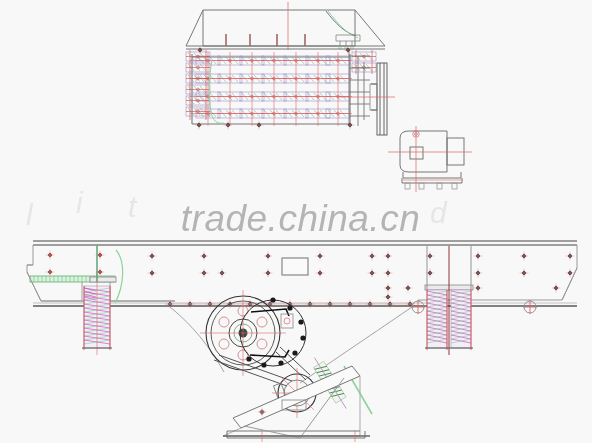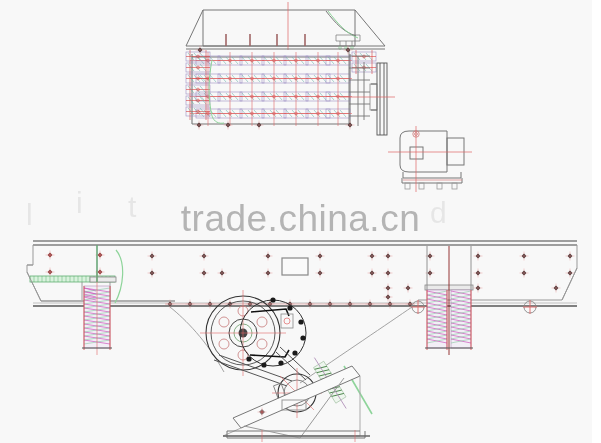--- a/index.html
+++ b/index.html
@@ -5,20 +5,21 @@
 <style>
   html,body{margin:0;padding:0;background:#ffffff;}
   body{
     font-family:"Liberation Sans", sans-serif;
   }
   #stage{
     position:relative;
     width:592px;height:443px;
     background:#f8f8f8;
     overflow:hidden;
+    font-style:italic;
   }
   #stage svg{position:absolute;left:0;top:0;}
   .wm{
     position:absolute;
     left:0; top:0; width:601px; height:443px;
     display:flex; align-items:center; justify-content:center;
     pointer-events:none;
   }
   .wm-text{
     font-family:"Liberation Sans", sans-serif;

